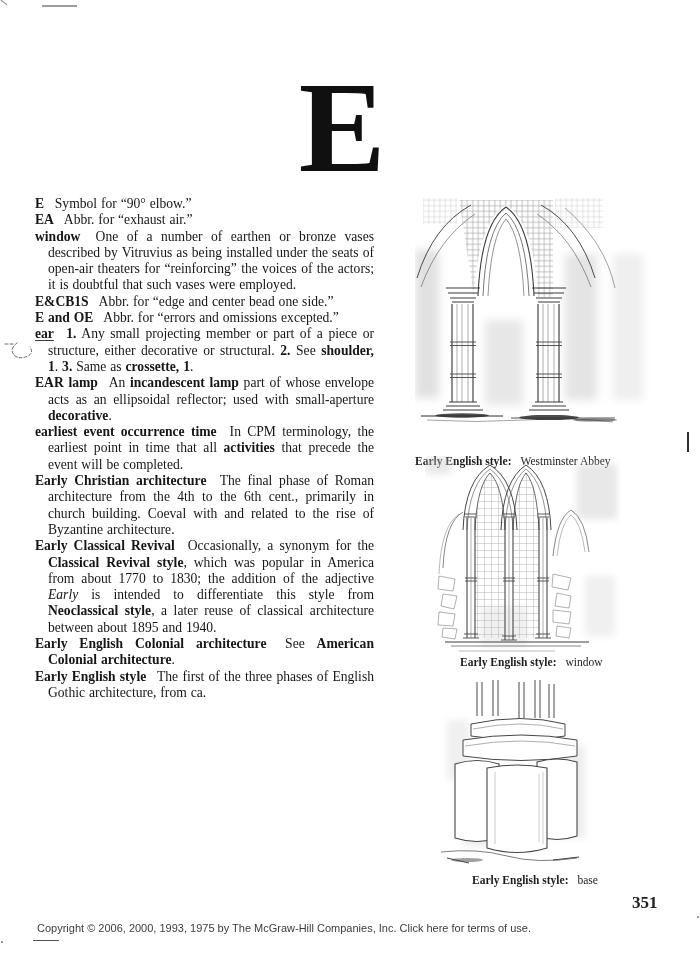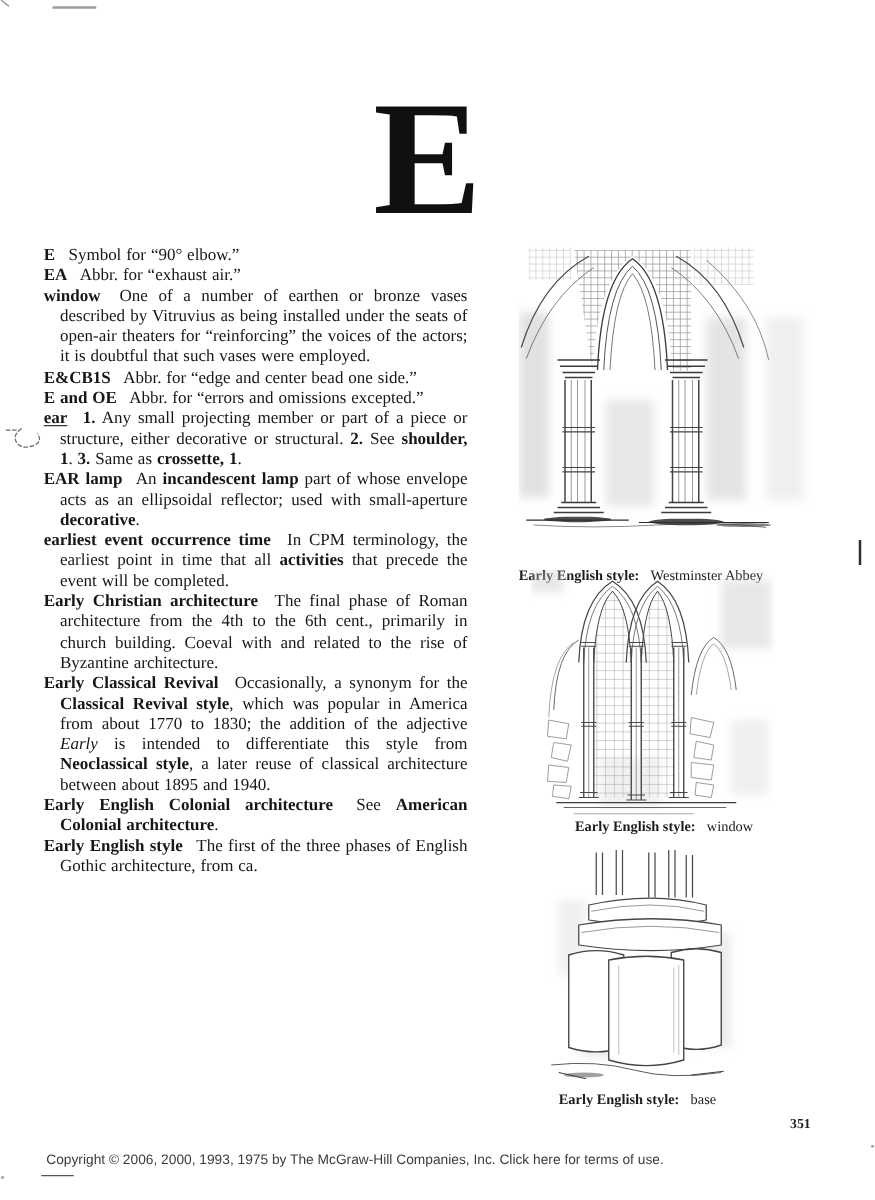--- a/index.html
+++ b/index.html
@@ -23,22 +23,22 @@
   .pencil{position:absolute;left:-18px;top:11px;width:34px;height:26px;}
   .fig{position:absolute;margin:0;padding:0;}
   .fig1{left:415px;top:192px;width:250px;height:242px;}
   .fig2{left:425px;top:456px;width:195px;height:200px;}
   .fig3{left:437px;top:680px;width:170px;height:192px;}
   .caption{position:absolute;font-size:11.5px;color:#1d1d1d;white-space:nowrap;font-family:"Liberation Serif", serif;}
   .caption .lab{font-weight:bold;}
   .caption .val{margin-left:9px;}
   .cap1{left:415px;top:455px;}
   .cap2{left:440px;top:656px;margin-left:20px;}
-  .cap3{left:447px;top:874px;}
-  .page-number{position:absolute;left:632px;top:893px;font-weight:bold;font-size:11px;color:#222;}
+  .cap3{left:472px;top:874px;}
+  .page-number{position:absolute;left:632px;top:893px;font-weight:bold;font-size:17px;color:#222;}
   .copyright{
     position:absolute;left:37px;top:922px;
     font-family:"Liberation Sans", sans-serif;font-size:11px;color:#3c3c3c;white-space:nowrap;
   }
   .copyright .terms{color:#3c3c3c;text-decoration:none;cursor:pointer;}
   .art{position:absolute;background:#9a9a9a;}
   .art-tick{left:0;top:2px;width:8px;height:1px;transform:rotate(38deg);background:#8a8a8a;}
   .art-toprule{left:42px;top:5px;width:35px;height:2px;background:#9d9d9d;}
   .art-rightline{left:687px;top:432px;width:2px;height:20px;background:#2f2f2f;}
   .art-cpyunderline{left:33px;top:940px;width:26px;height:1px;background:#555;}

